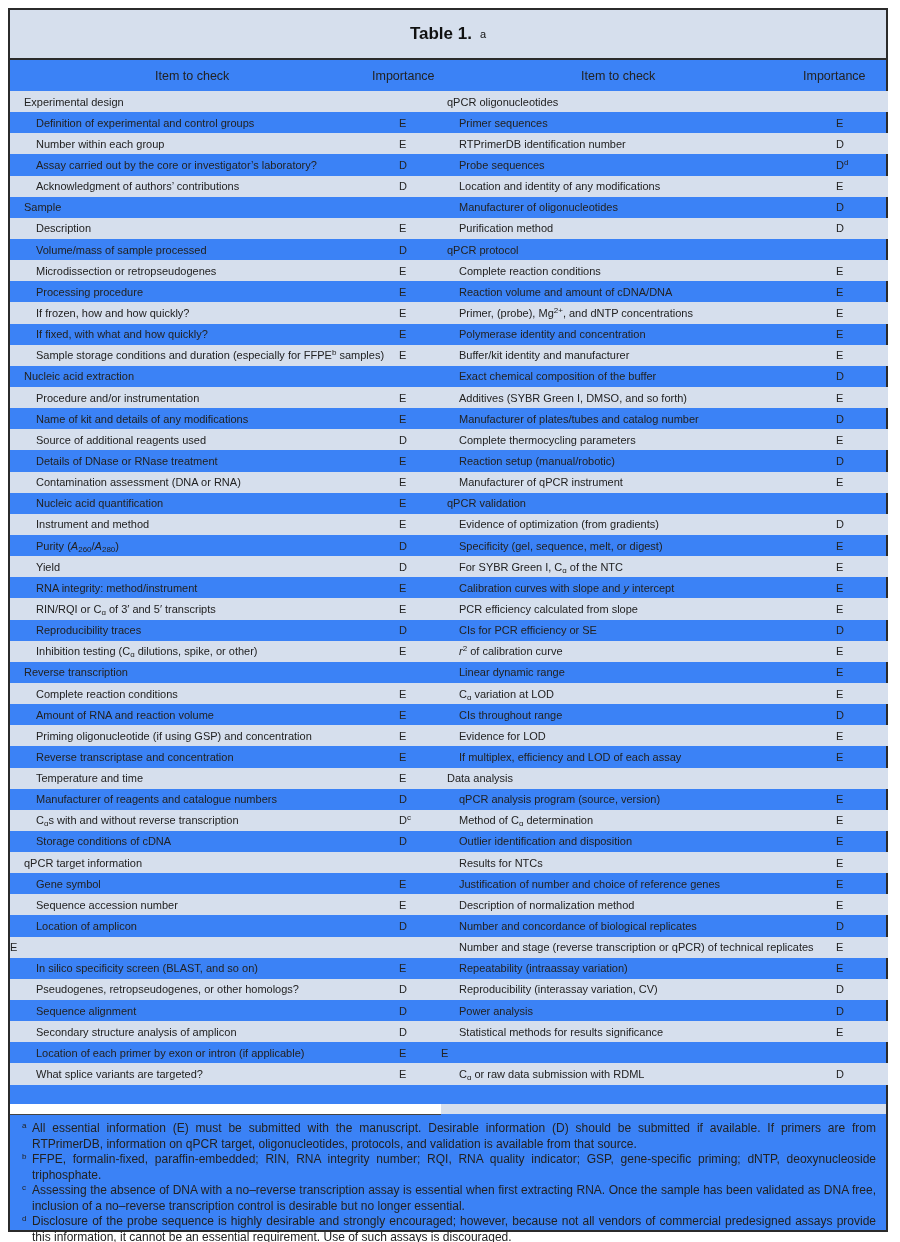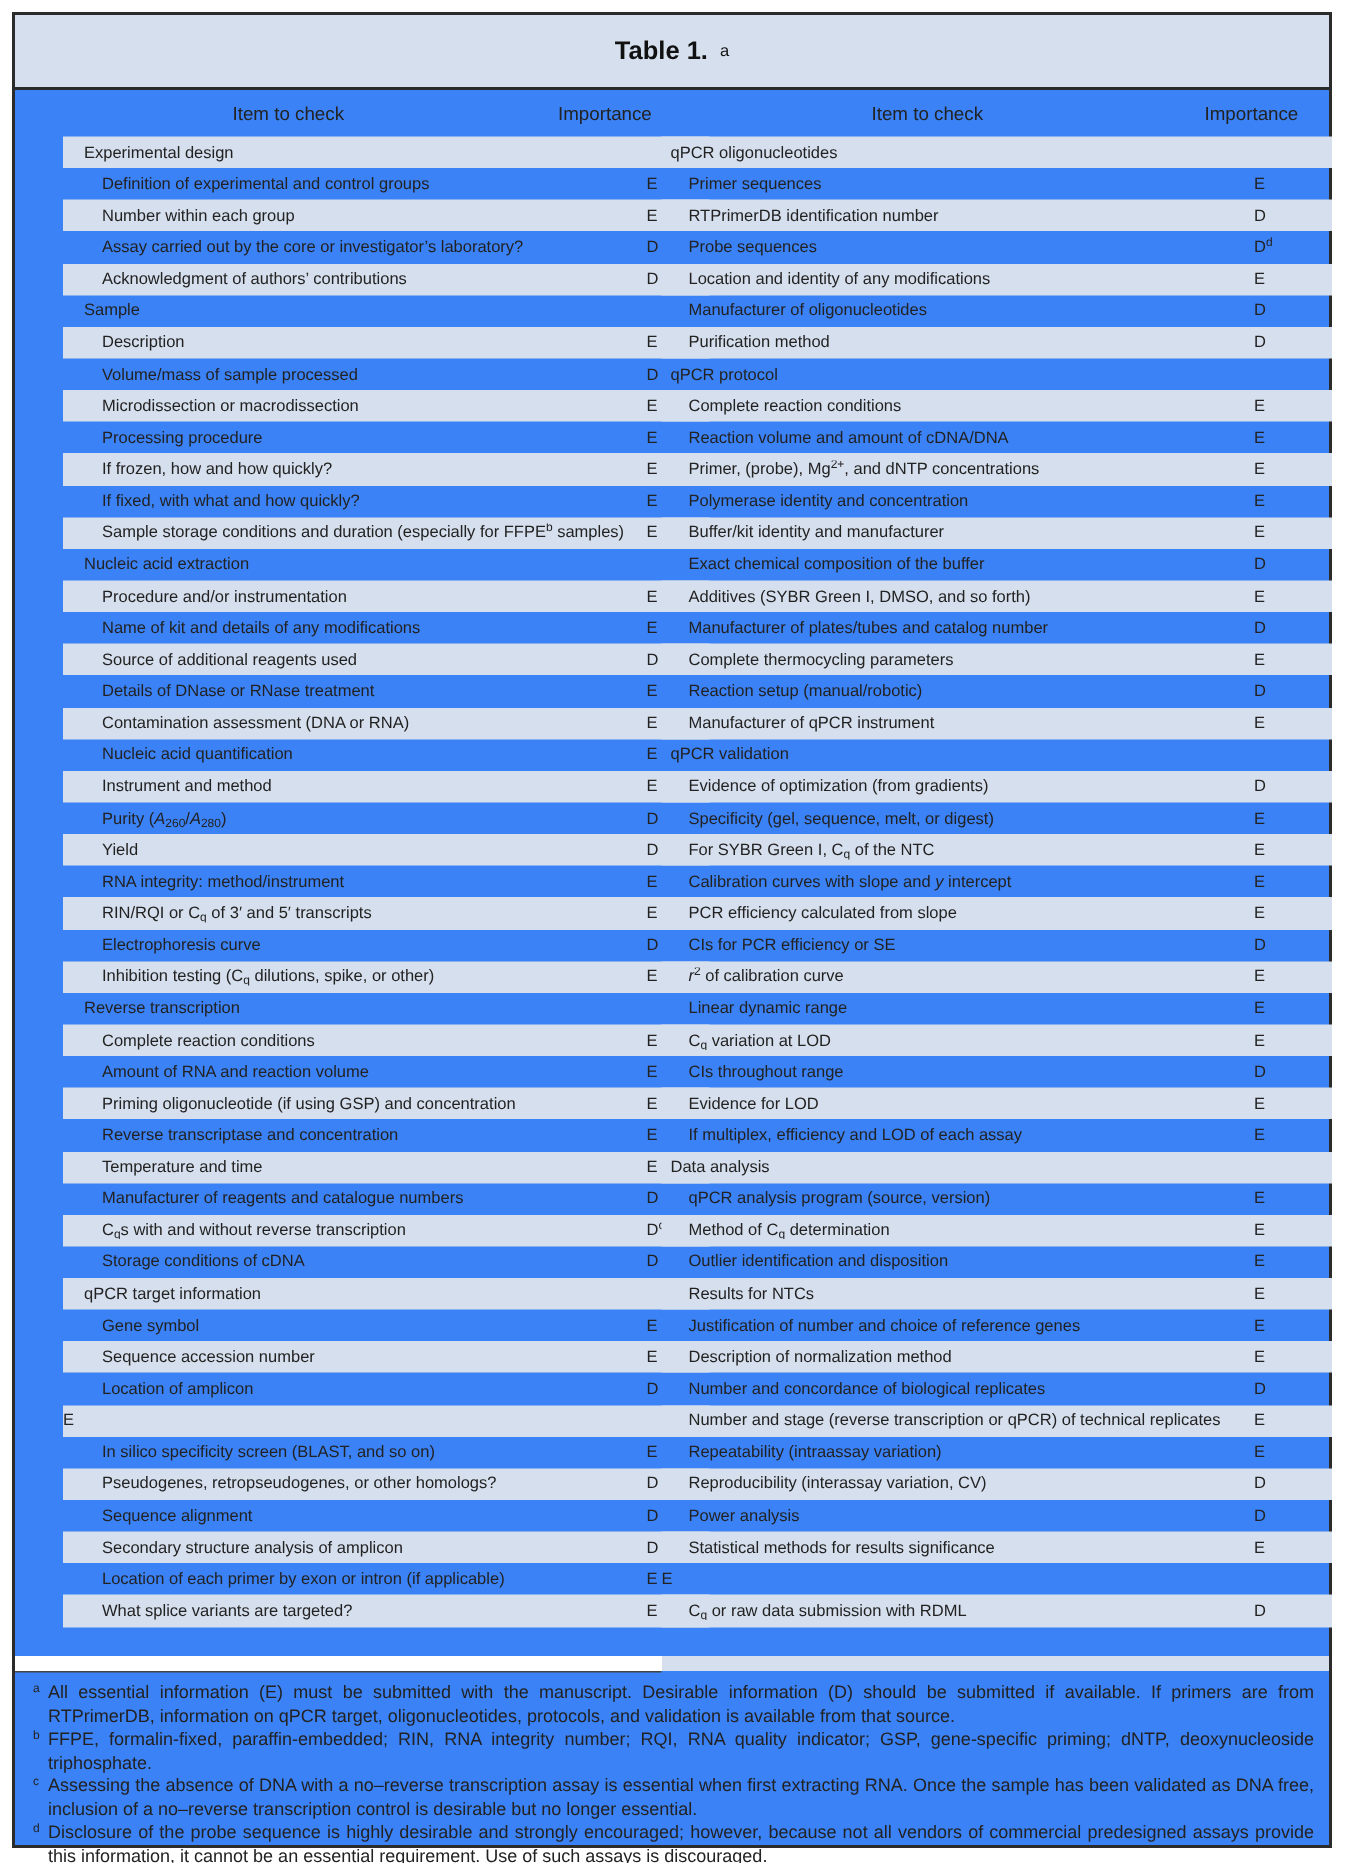--- a/index.html
+++ b/index.html
@@ -6,21 +6,21 @@
   body{width:900px;height:1242px;position:relative;font-family:"Liberation Sans","DejaVu Sans",sans-serif;color:#1a1a1a;overflow:hidden;}
   .frame{position:absolute;left:8px;top:8px;width:880px;height:1224px;border:2px solid #2b2b2b;box-sizing:border-box;background:#3b82f6;}
   .title-bar{position:absolute;left:0;top:0;right:0;height:48px;background:#d6dfed;border-bottom:2px solid #2b2b2b;display:flex;align-items:center;justify-content:center;font-weight:bold;font-size:17px;color:#111;}
   .title-bar .lbl{margin-right:8px;}
   .title-bar sup{font-size:11px;font-weight:normal;}
   .colhead{position:absolute;top:50px;height:31px;display:flex;align-items:center;font-weight:normal;font-size:12.5px;color:#222;}
   .rows{position:absolute;top:81px;left:0;right:0;}
   .row{height:21.15px;display:flex;align-items:center;font-size:11px;color:#222;box-sizing:border-box;}
   .row.shade{background:#d6dfed;}
   .col{position:absolute;top:0;}
-  .col.left{left:0;width:431px;padding-left:32px;}
+  .col.left{left:0;width:431px;}
   .col.right{left:431px;width:447px;}
   .item{flex:1;white-space:nowrap;overflow:hidden;}
   .row.section .item{padding-left:14px;}
   .row.sub .item{padding-left:26px;}
   .col.right .row.section .item{padding-left:6px;}
   .col.right .row.sub .item{padding-left:18px;}
   .imp{width:60px;text-align:left;white-space:nowrap;}
   .col.left .imp{width:42px;}
   .col.right .imp{width:52px;}
   sub{font-size:8px;vertical-align:-2px;line-height:0;}
@@ -73,21 +73,21 @@
         </div>
         <div class="row sub shade">
           <span class="item"><span>Description</span></span>
           <span class="imp"><span>E</span></span>
         </div>
         <div class="row sub">
           <span class="item"><span>Volume/mass of sample processed</span></span>
           <span class="imp"><span>D</span></span>
         </div>
         <div class="row sub shade">
-          <span class="item"><span>Microdissection or macrodissection</span></span>
+          <span class="item"><span>Microdissection or retropseudogenes</span></span>
           <span class="imp"><span>E</span></span>
         </div>
         <div class="row sub">
           <span class="item"><span>Processing procedure</span></span>
           <span class="imp"><span>E</span></span>
         </div>
         <div class="row sub shade">
           <span class="item"><span>If frozen, how and how quickly?</span></span>
           <span class="imp"><span>E</span></span>
         </div>
@@ -141,21 +141,21 @@
         </div>
         <div class="row sub">
           <span class="item"><span>RNA integrity: method/instrument</span></span>
           <span class="imp"><span>E</span></span>
         </div>
         <div class="row sub shade">
           <span class="item"><span>RIN/RQI or C</span><sub>q</sub><span> of 3′ and 5′ transcripts</span></span>
           <span class="imp"><span>E</span></span>
         </div>
         <div class="row sub">
-          <span class="item"><span>Electrophoresis curve</span></span>
+          <span class="item"><span>Reproducibility traces</span></span>
           <span class="imp"><span>D</span></span>
         </div>
         <div class="row sub shade">
           <span class="item"><span>Inhibition testing (C</span><sub>q</sub><span> dilutions, spike, or other)</span></span>
           <span class="imp"><span>E</span></span>
         </div>
         <div class="row section">
           <span class="item"><span>Reverse transcription</span></span>
           <span class="imp"></span>
         </div>

